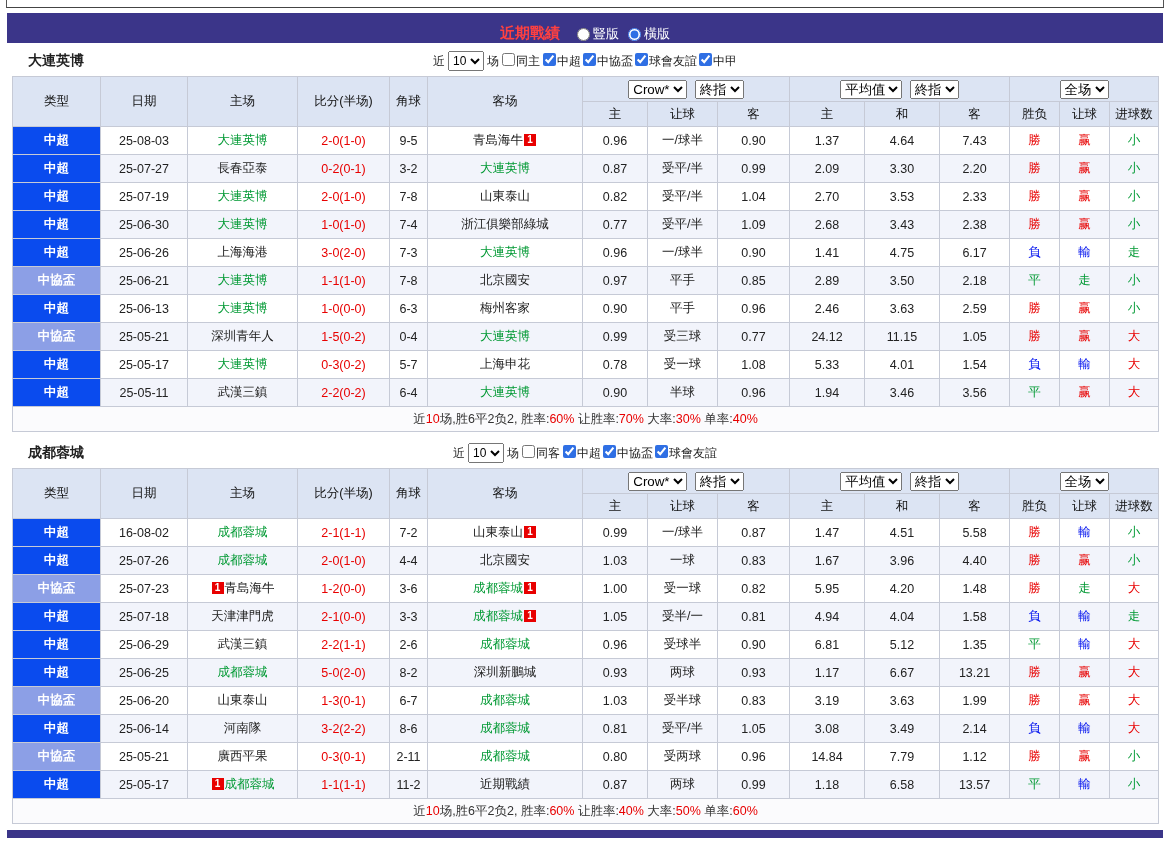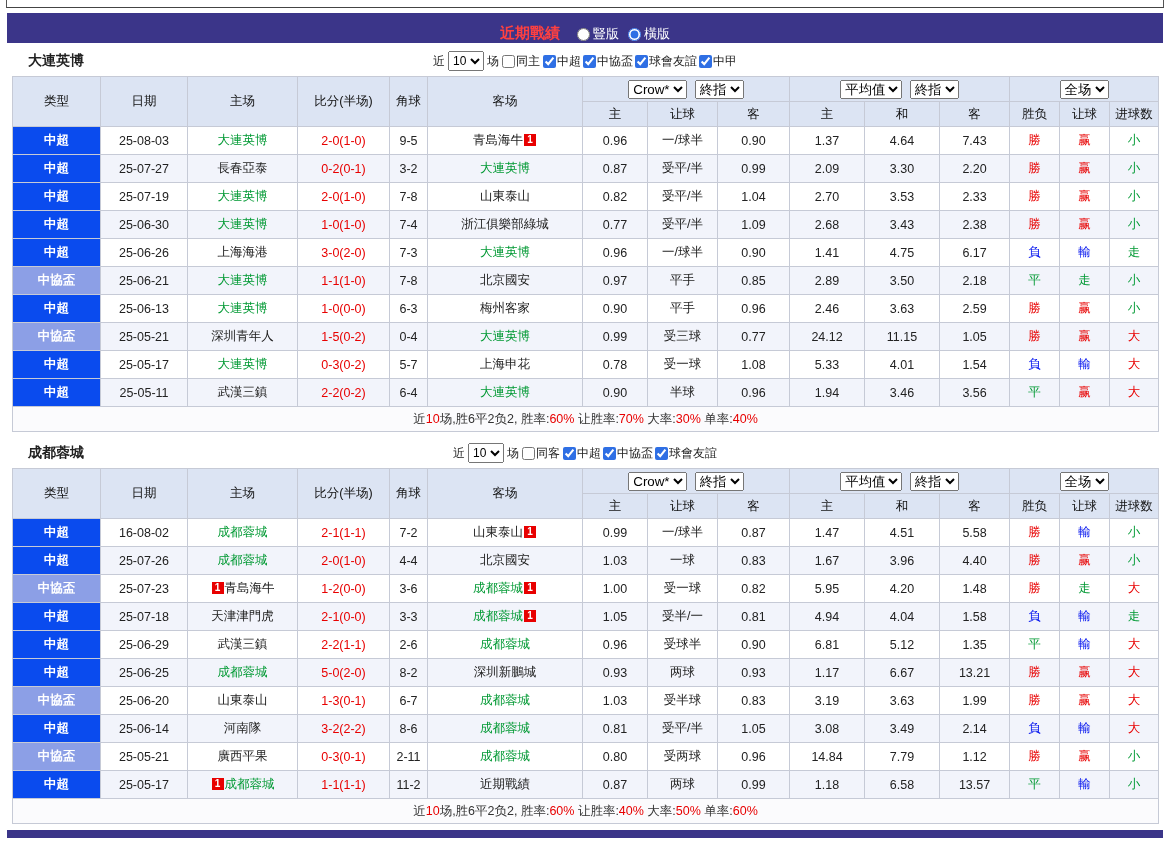--- a/index.html
+++ b/index.html
@@ -17,21 +17,21 @@
   .title-bar label { color:#fff; font-size:13px; display:inline-flex; align-items:center; gap:3px; cursor:pointer; }
   input[type=radio], input[type=checkbox] { accent-color:#2f6fe4; margin:0; width:13px; height:13px; }
   .sec { margin-bottom:6px; }
   .sec-head { position:relative; height:30px; margin:1px 12px 0; display:flex; align-items:center; }
   .team { font-size:14px; font-weight:bold; padding-left:16px; }
   .filters {
     position:absolute; left:50%; transform:translateX(-50%);
     display:flex; align-items:center; gap:3px; font-size:12px; white-space:nowrap;
   }
   .filters select { font-size:12px; height:20px; }
-  .chk-label { display:inline-flex; align-items:center; gap:1px; cursor:pointer; }
+  .chk-label { display:inline-flex; align-items:flex-start; gap:1px; cursor:pointer; }
   .leagues { display:inline-flex; align-items:center; gap:2px; }
   table.grid { width:1146px; margin:0 12px; border-collapse:collapse; table-layout:fixed;border-radius:6px; }
   .grid th, .grid td { border:1px solid #c6cad6; text-align:center; padding:0 2px; overflow:hidden; white-space:nowrap; }
   .grid thead th { background:#dce4f3; font-weight:normal; font-size:12.5px; height:25px; color:#111; }
   .grid thead .sel-cell select { margin:0 2px; }
   .grid tbody td { height:28px; font-size:12.5px; }
   .grid tbody tr:nth-child(even) { background:#f2f4fb; }
   td.type { color:#fff; font-weight:bold; }
   td.type-csl { background:#0a4bee; }
   td.type-cup { background:#8c9fe6; }

